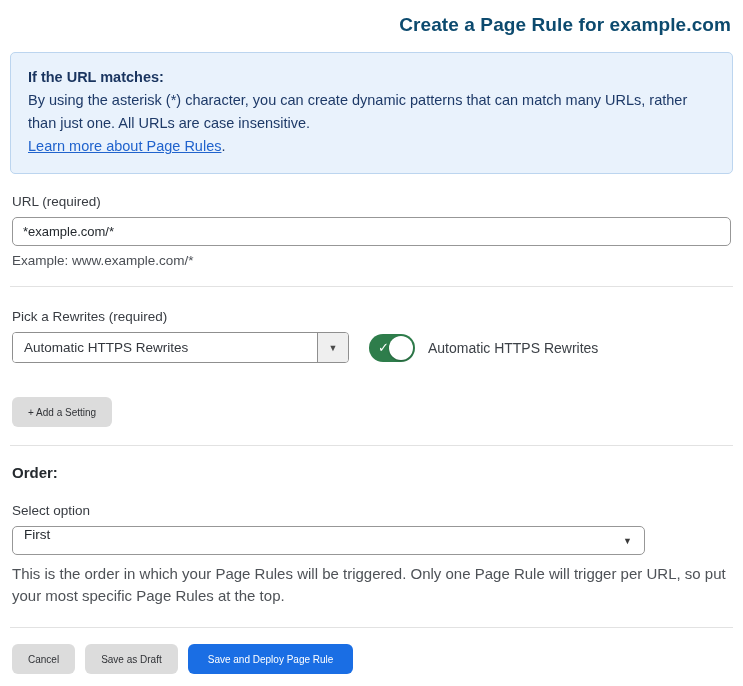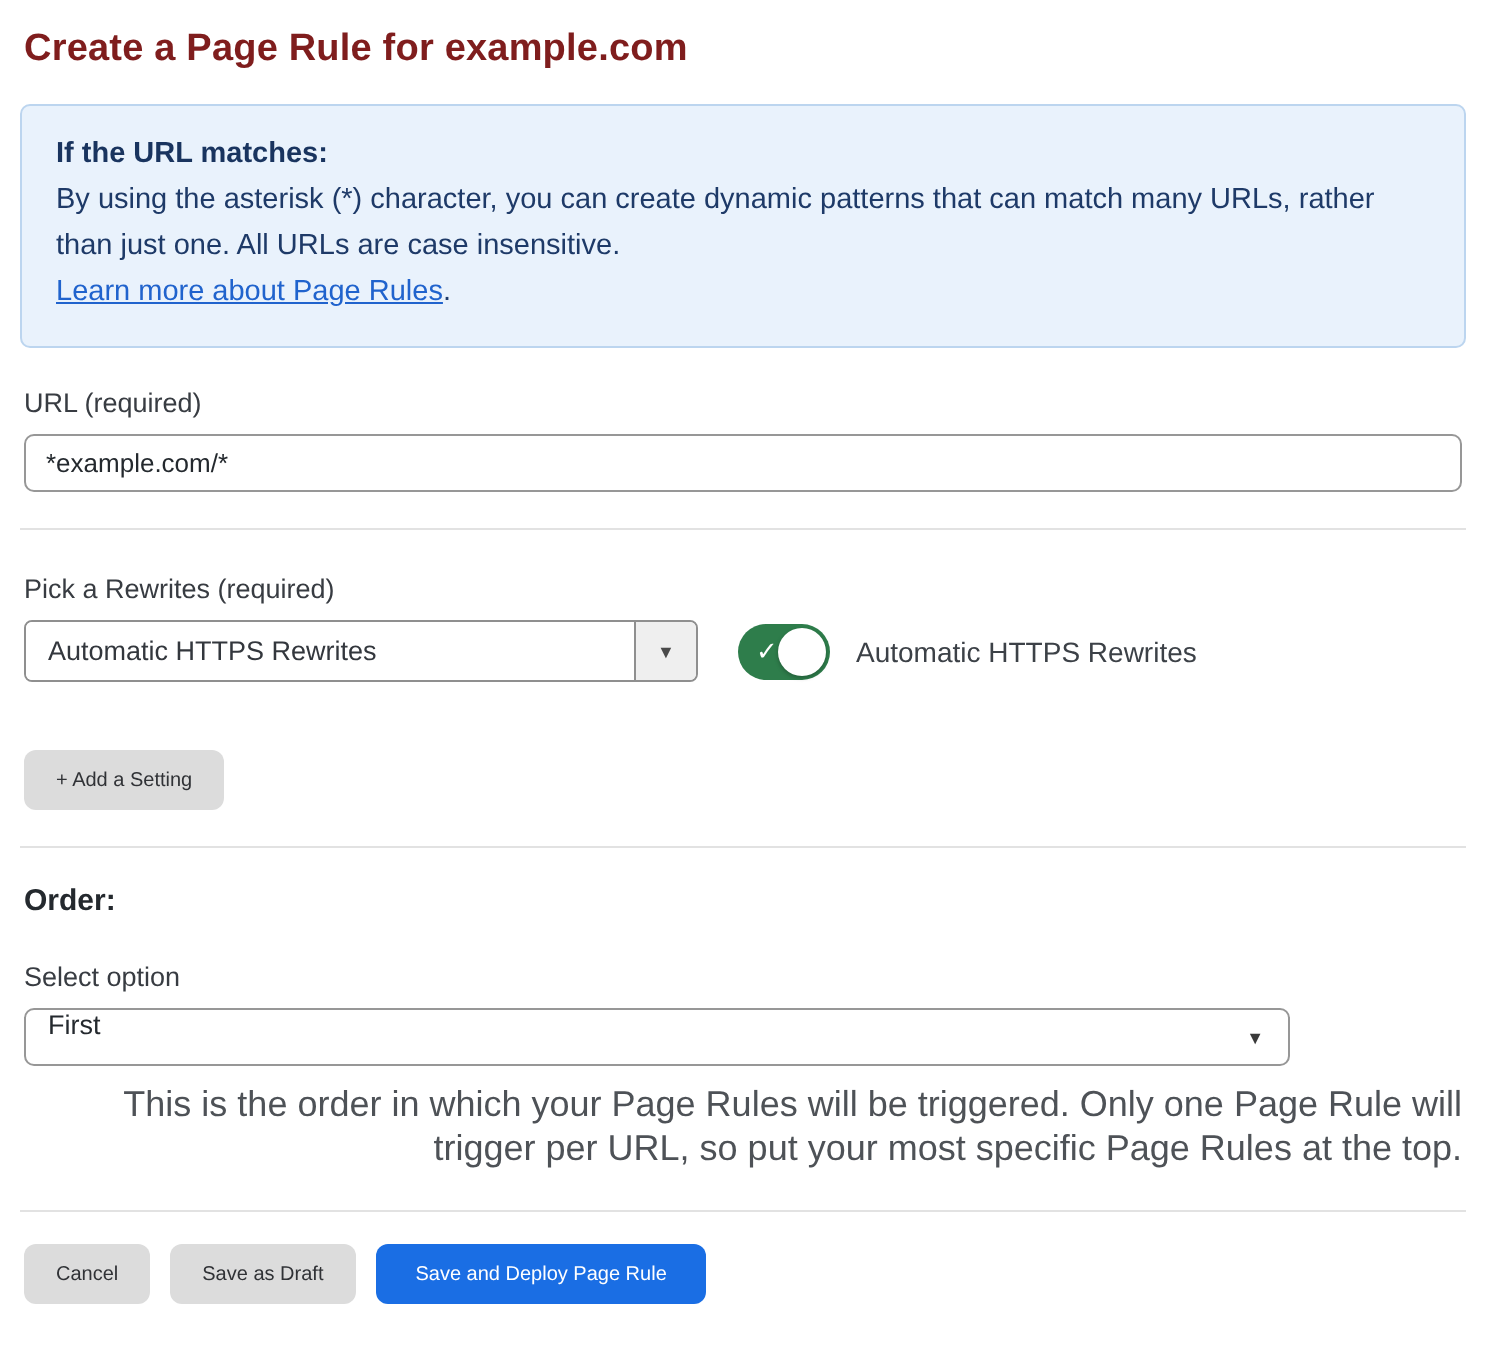--- a/index.html
+++ b/index.html
@@ -11,23 +11,24 @@
   }
   .page {
     width: 743px;
     height: 686px;
     padding: 10px 12px 0 12px;
     position: relative;
   }
   .page-title {
     font-size: 19px;
     font-weight: 700;
-    color: #7f1d1d;
+    color: #0c4a6e;
     margin: 4px 0 16px 0;
     letter-spacing: 0.1px;
+    text-align: right;
   }
   
   .info-box {
     background: #e9f2fc;
     border: 1px solid #bcd5ef;
     border-radius: 5px;
     padding: 13px 35px 15px 17px;
     margin: 0 0 20px -2px;
     width: 723px;
     font-size: 14.5px;
@@ -187,26 +188,25 @@
   }
   .select-control .chevron {
     position: absolute;
     right: 12px;
     top: 50%;
     transform: translateY(-50%);
     font-size: 9px;
     color: #3a3a3a;
   }
   .order-helper {
-    font-size: 18px;
+    font-size: 15px;
     line-height: 22px;
     color: #4e5257;
     margin-top: 8px;
     width: 719px;
-    text-align: right;
   }
   .footer-buttons {
     display: flex;
     align-items: center;
     gap: 10px;
     margin-top: 16px;
   }
 </style>
 </head>
 <body>
@@ -216,20 +216,21 @@
   <h1 class="page-title">Create a Page Rule for example.com</h1>
 
   <div class="info-box">
     <div class="info-heading">If the URL matches:</div>
     <div>By using the asterisk (*) character, you can create dynamic patterns that can match many URLs, rather than just one. All URLs are case insensitive.</div>
     <div><a>Learn more about Page Rules</a><span>.</span></div>
   </div>
 
   <div class="field-label">URL (required)</div>
   <input type="text" class="text-input" value="*example.com/*" style="">
+  <div class="helper-text">Example: www.example.com/*</div>
 
   <hr class="divider">
 
 
   <div class="field-label" style="margin-top: 22px;">Pick a Rewrites (required)</div>
 
   <div class="setting-row">
     <div class="dropdown-control">
       <div class="dropdown-value">Automatic HTTPS Rewrites</div>
       <button class="dropdown-button">

